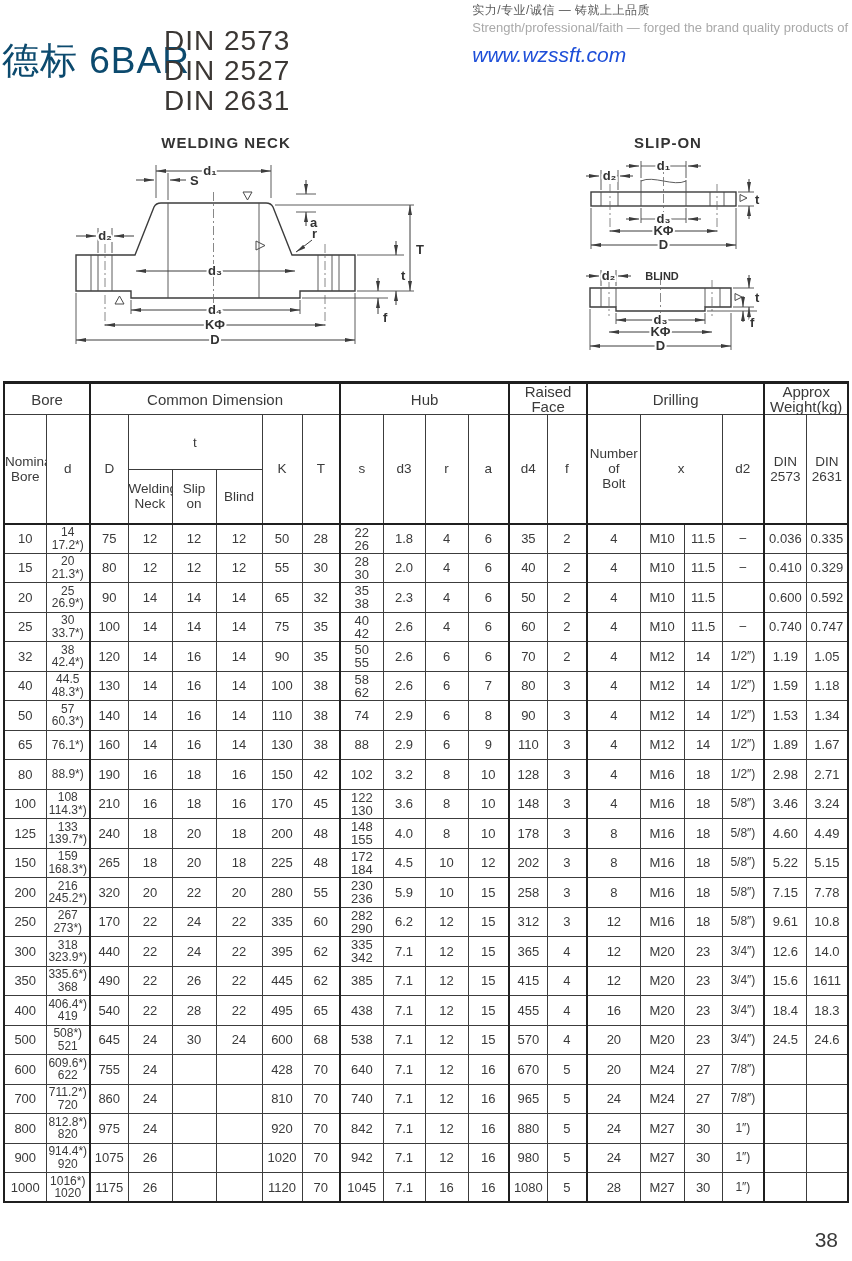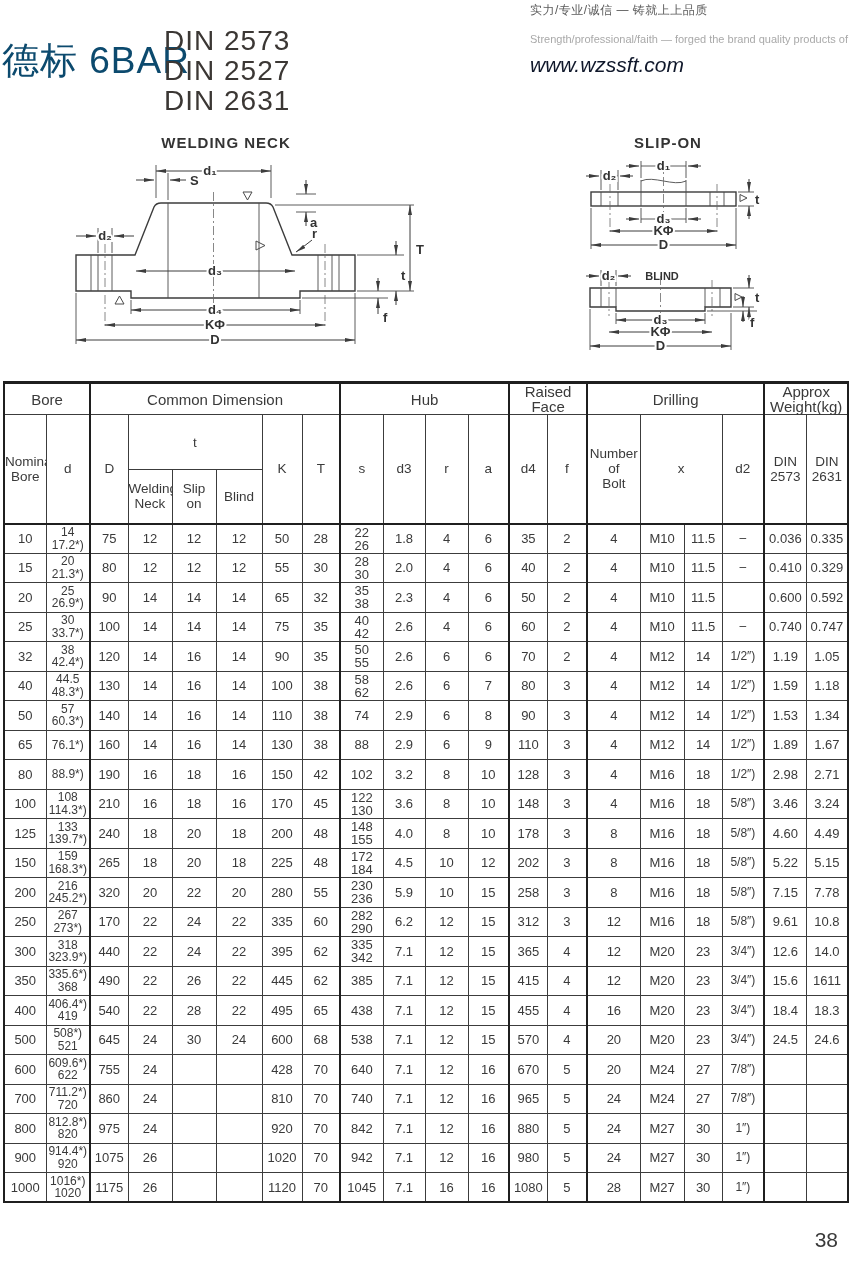--- a/index.html
+++ b/index.html
@@ -4,22 +4,22 @@
 <style>
   * { margin:0; padding:0; box-sizing:border-box; }
   body { background:#fff; font-family:"Liberation Sans","DejaVu Sans",sans-serif; color:#3a3633; }
   #page { position:relative; width:852px; height:1261px; background:#fff; overflow:hidden; }
 
   
   .title-cn { position:absolute; left:2px; top:36px; font-size:37px; letter-spacing:1px; color:#0c4a6e; }
   .din-list { position:absolute; left:164px; top:26px; font-size:28px; line-height:30px; letter-spacing:1px; color:#3b3734; }
   .brand { position:absolute; right:4px; top:2px; }
   .brand-cn { font-size:12px; color:#5a5a5a; letter-spacing:.5px; }
-  .brand-en { font-size:11px; color:#a9a9a9; margin-top:14px; }
-  .website { font-size:21px; font-style:italic; color:#0f172a; margin-top:8px; }
+  .brand-en { font-size:13px; color:#a9a9a9; margin-top:1px; }
+  .website { font-size:21px; font-style:italic; color:#1d4ed8; margin-top:8px; }
 
   
   .drawing { position:absolute; }
   #wn-svg { left:58px; top:128px; }
   #so-svg { left:558px; top:130px; }
   svg text { font-family:"Liberation Sans","DejaVu Sans",sans-serif; }
   .ttl { font-size:15px; font-weight:bold; fill:#343434; letter-spacing:1px; text-anchor:middle; }
   .ttl-sm { font-size:11px; font-weight:bold; fill:#343434; text-anchor:middle; }
   .lbl { font-size:13px; font-weight:600; fill:#333; text-anchor:middle;
          paint-order:stroke; stroke:#fff; stroke-width:4px; }

